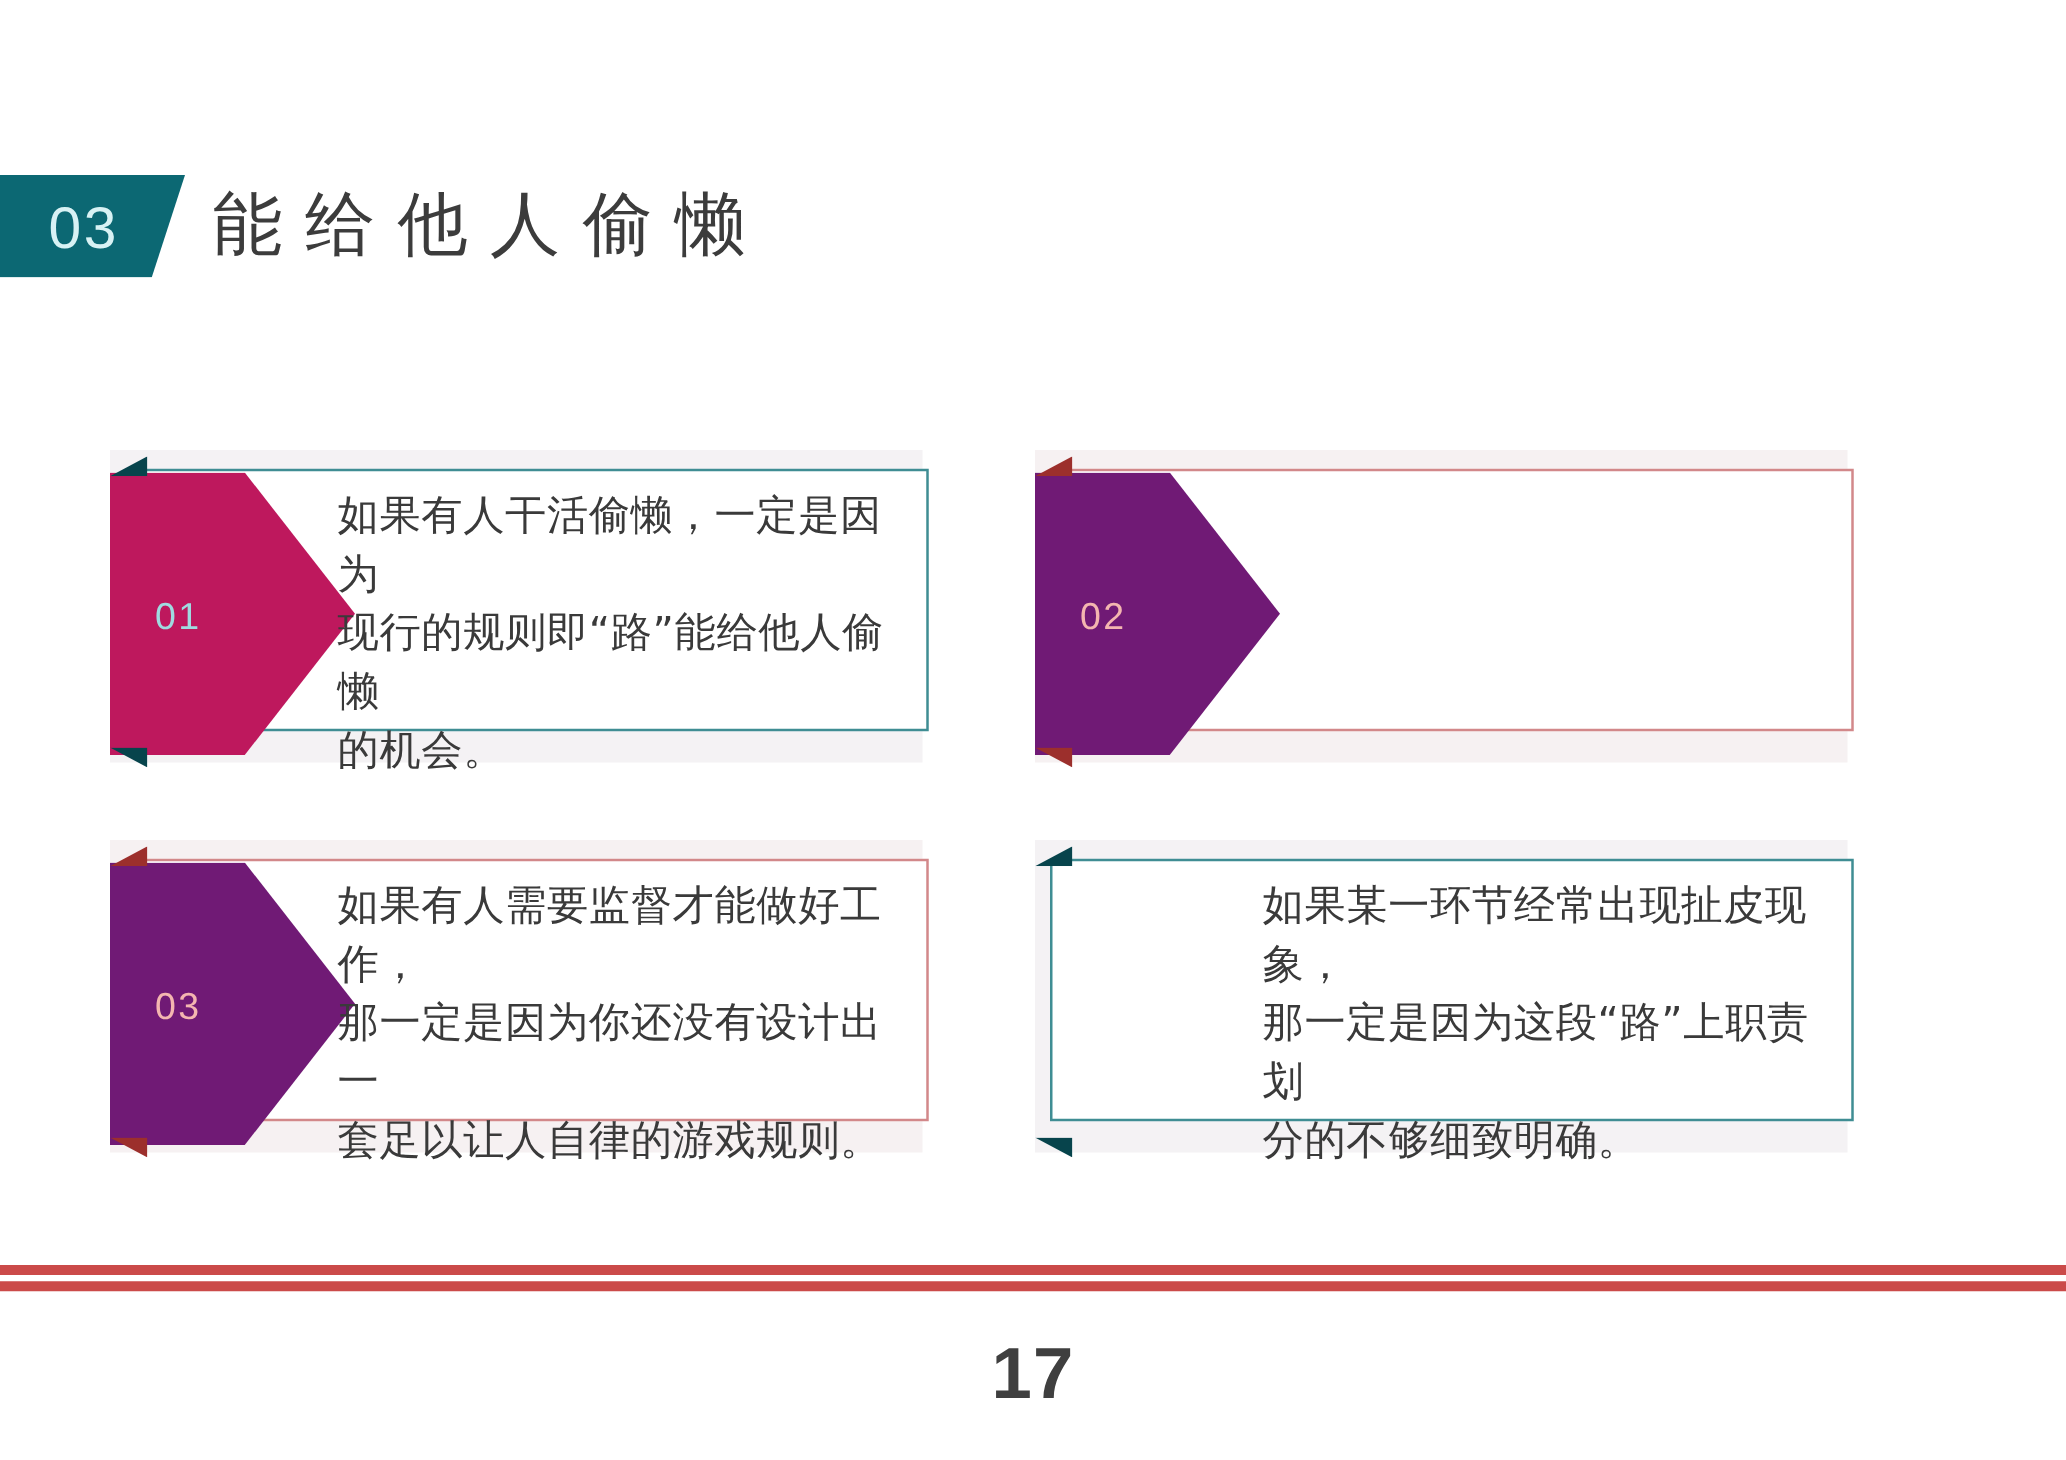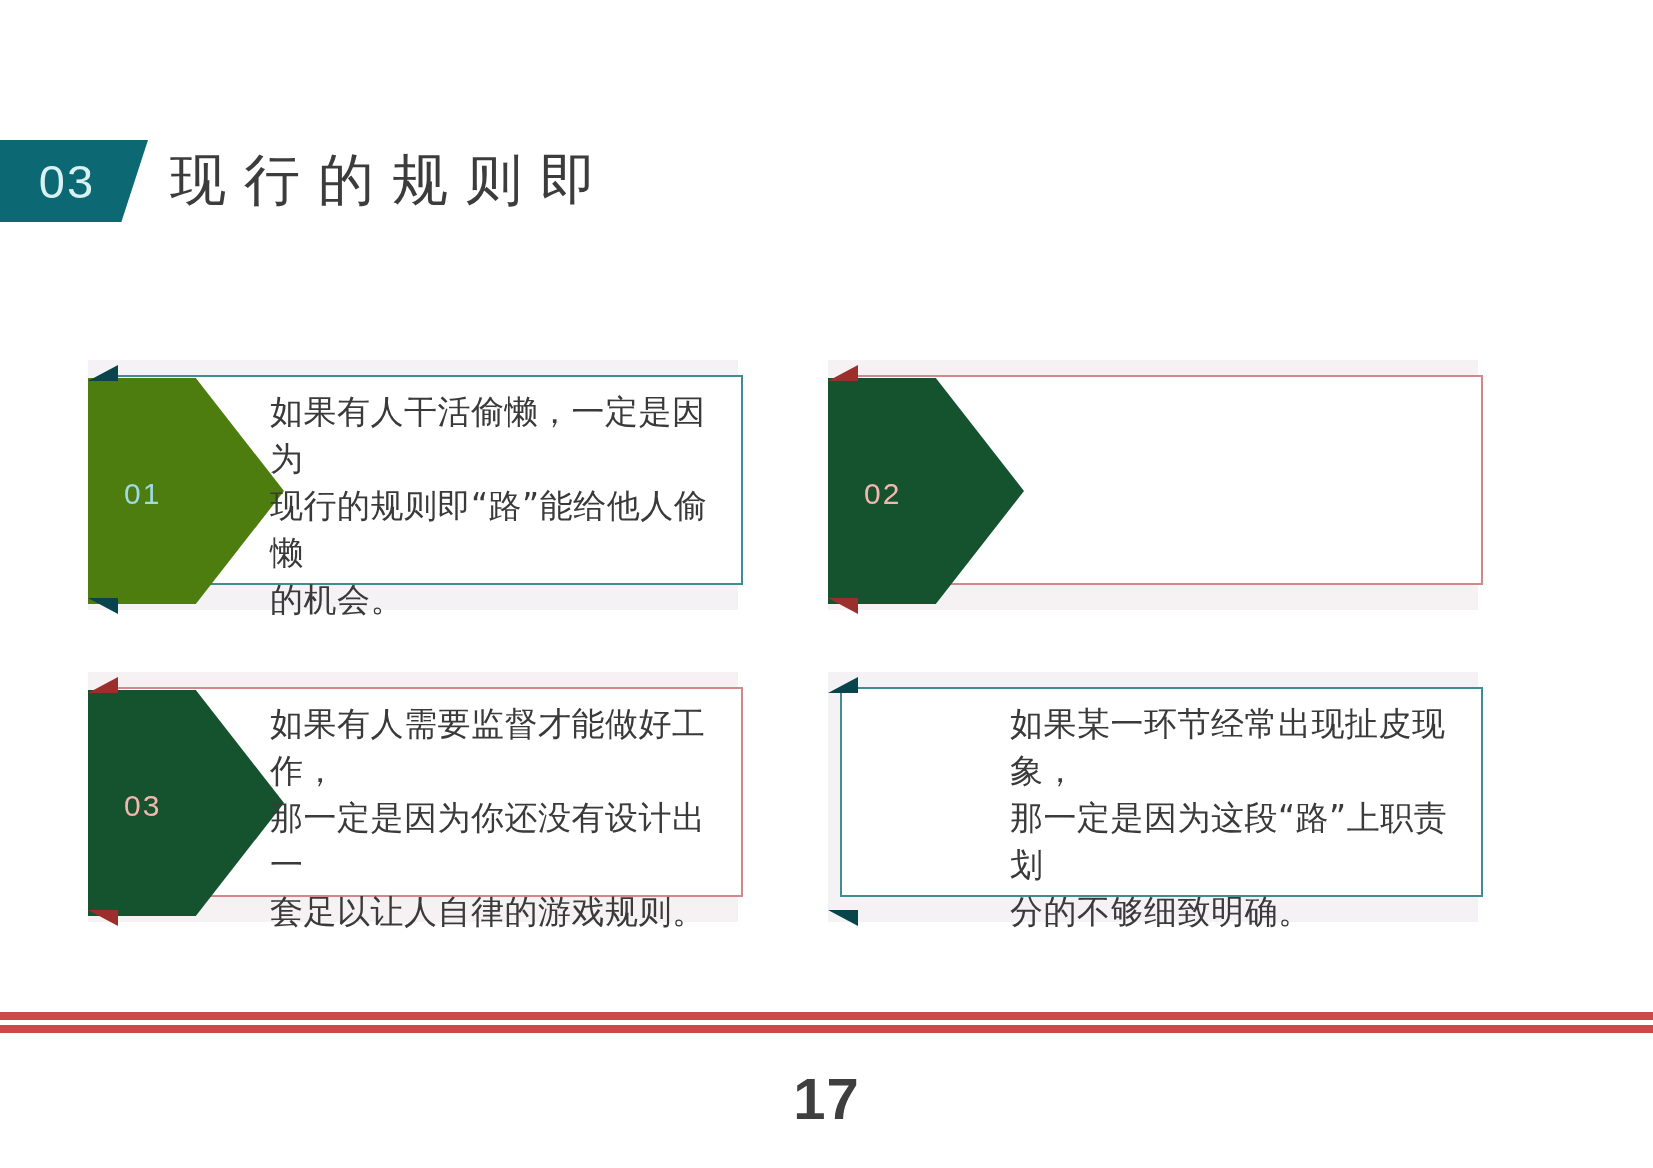--- a/index.html
+++ b/index.html
@@ -102,27 +102,27 @@
   }
   .card.theme-red .card-box { border-color: #d2888a; }
 
   
   .card-arrow {
     position: absolute;
     left: 0px;
     top: 18px;
     width: 196px;
     height: 226px;
-    background: #4d7c0f;
+    background: #be185d;
     clip-path: polygon(0 0, 55% 0, 100% 50%, 55% 100%, 0 100%);
     display: flex;
     align-items: center;
     justify-content: flex-start;
   }
-  .card.theme-red .card-arrow { background: #14532d; }
+  .card.theme-red .card-arrow { background: #701a75; }
 
   .card-arrow-number {
     color: #9fdbe0;
     font-size: 30px;
     font-weight: 400;
     letter-spacing: 2px;
     margin-left: 36px;
     margin-top: 6px;
     font-family: "Liberation Sans", sans-serif;
   }
@@ -196,21 +196,21 @@
     font-family: "Liberation Sans", sans-serif;
   }
 </style>
 </head>
 <body>
 
 <div id="title-bar">
   <div id="number-badge">
     <span id="number-badge-label">03</span>
   </div>
-  <div id="title-text">现行的规则即</div>
+  <div id="title-text">能给他人偷懒</div>
 </div>
 
 <div id="cards">
 
   <div class="card pos-0 theme-teal">
     <div class="card-backing"></div>
     <div class="card-box"></div>
     <div class="card-arrow">
       <span class="card-arrow-number">01</span>
     </div>

